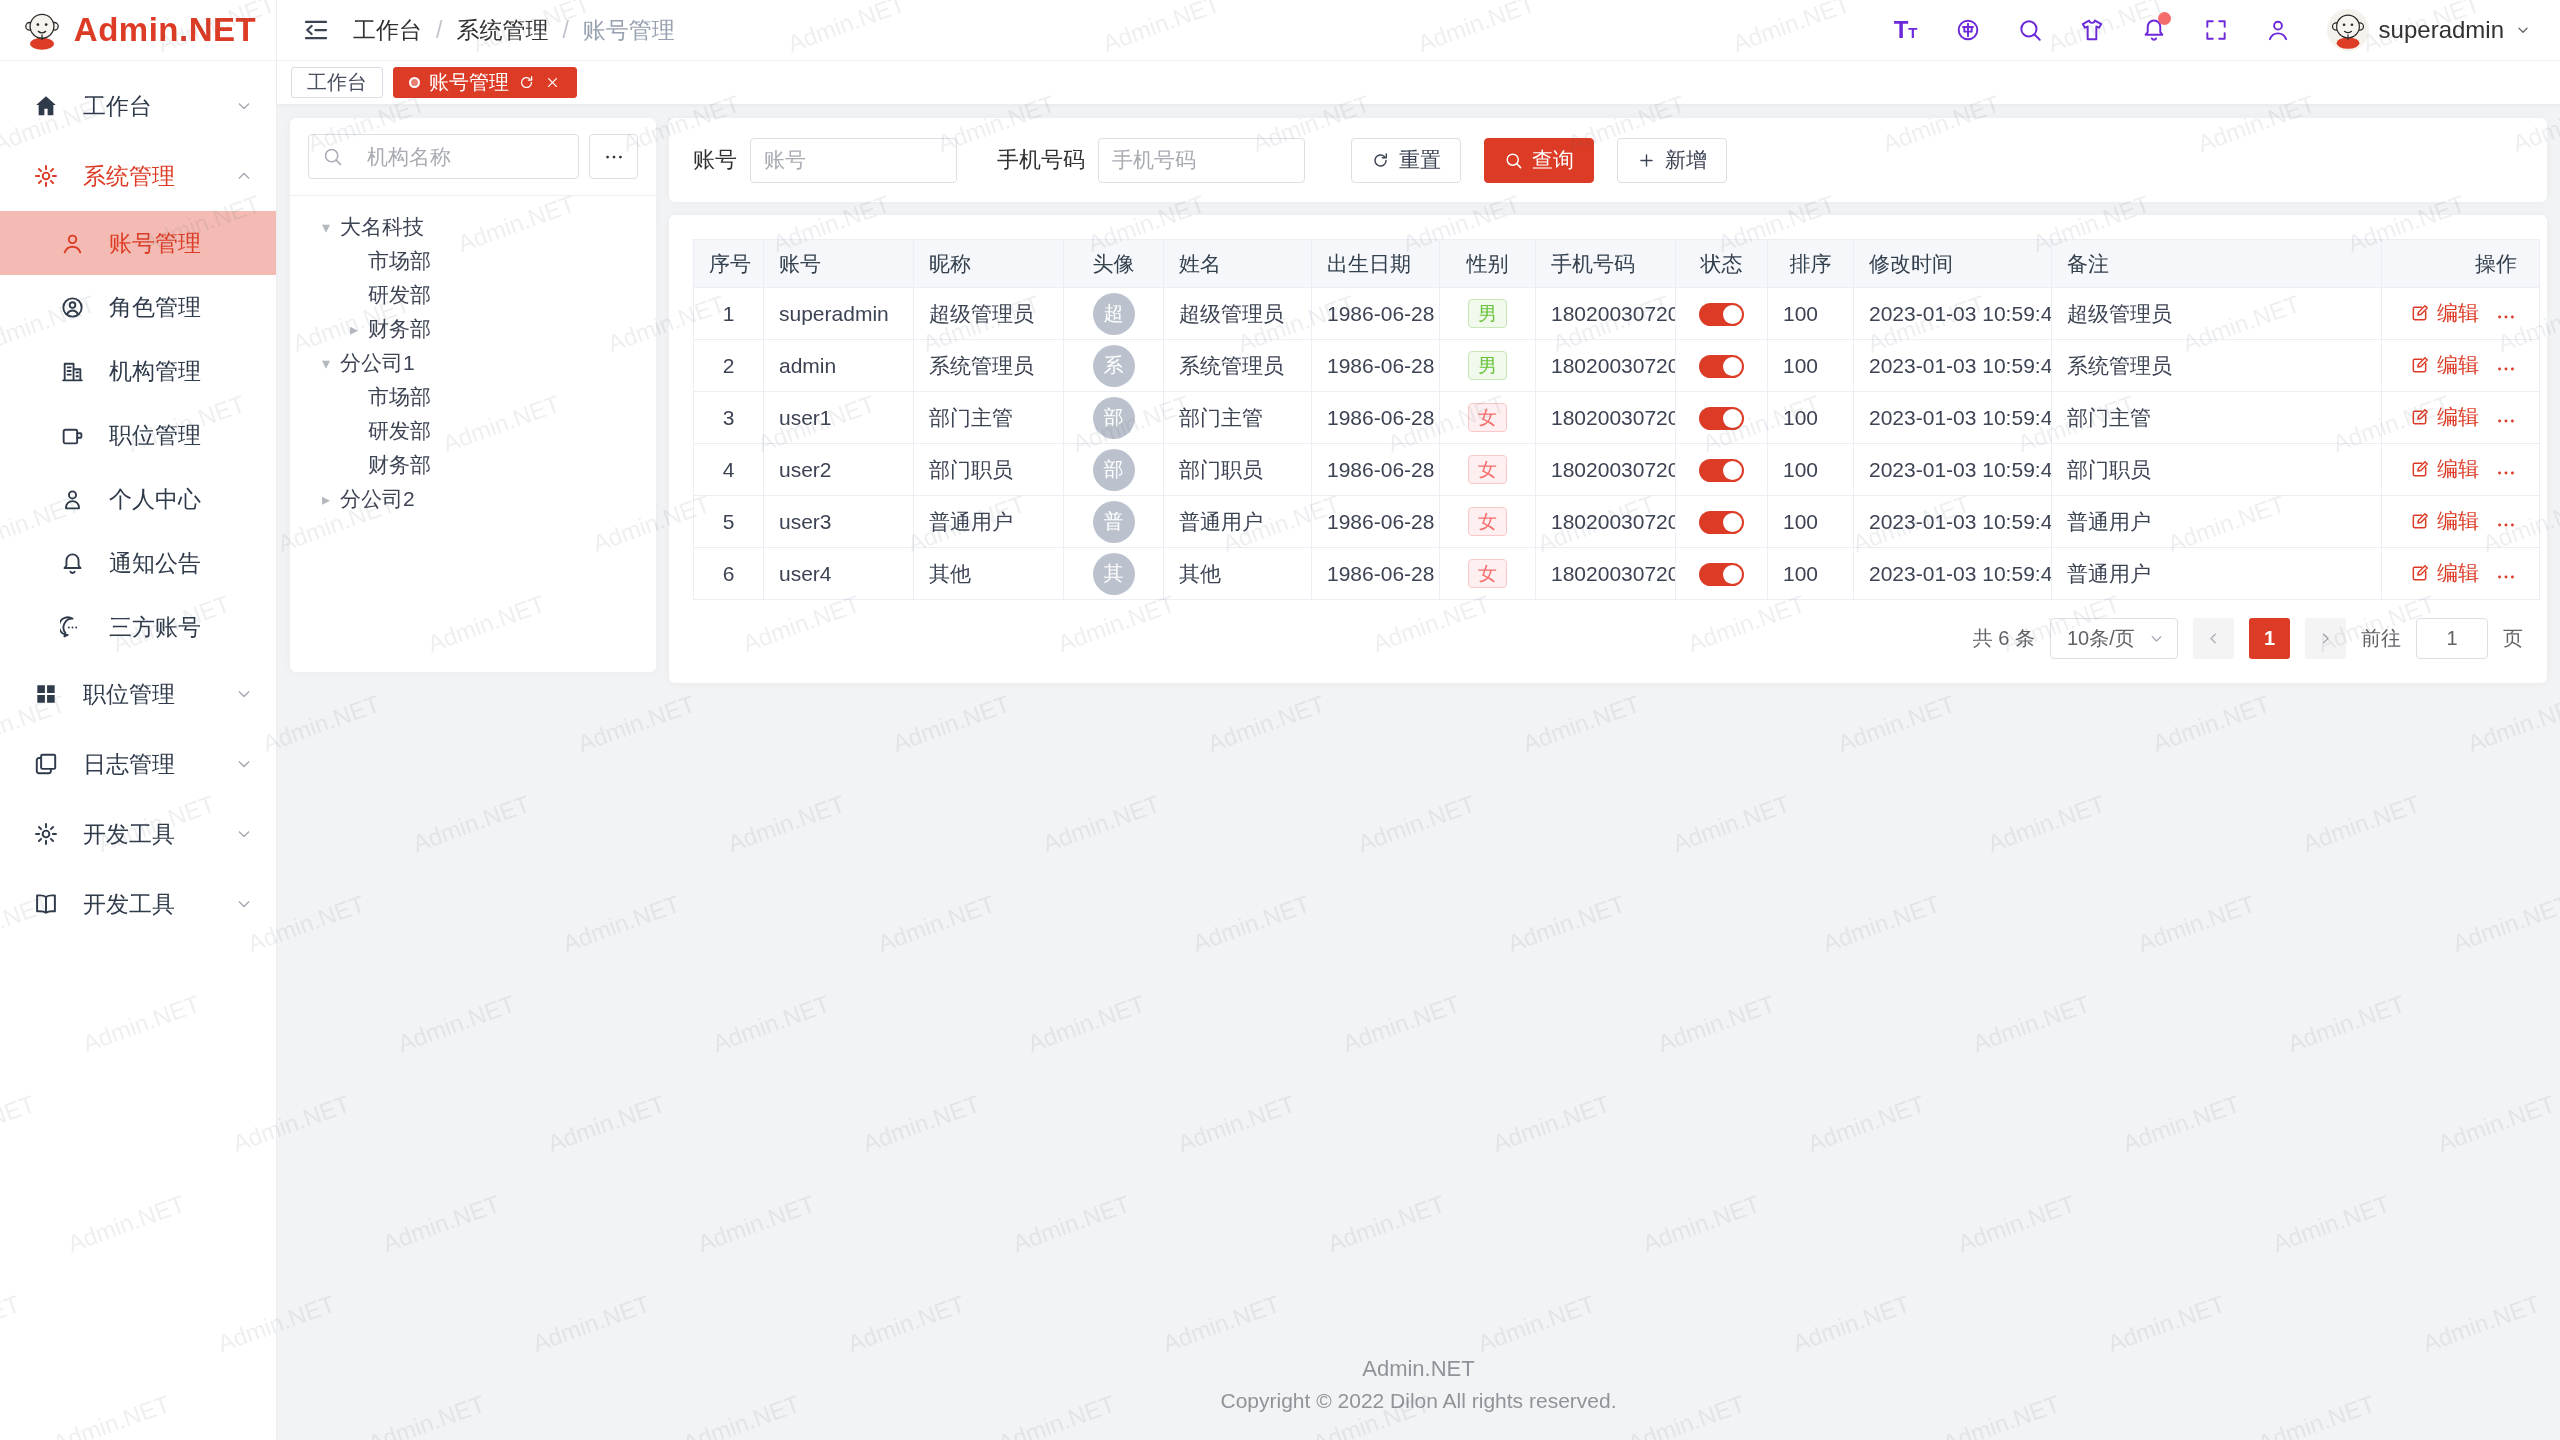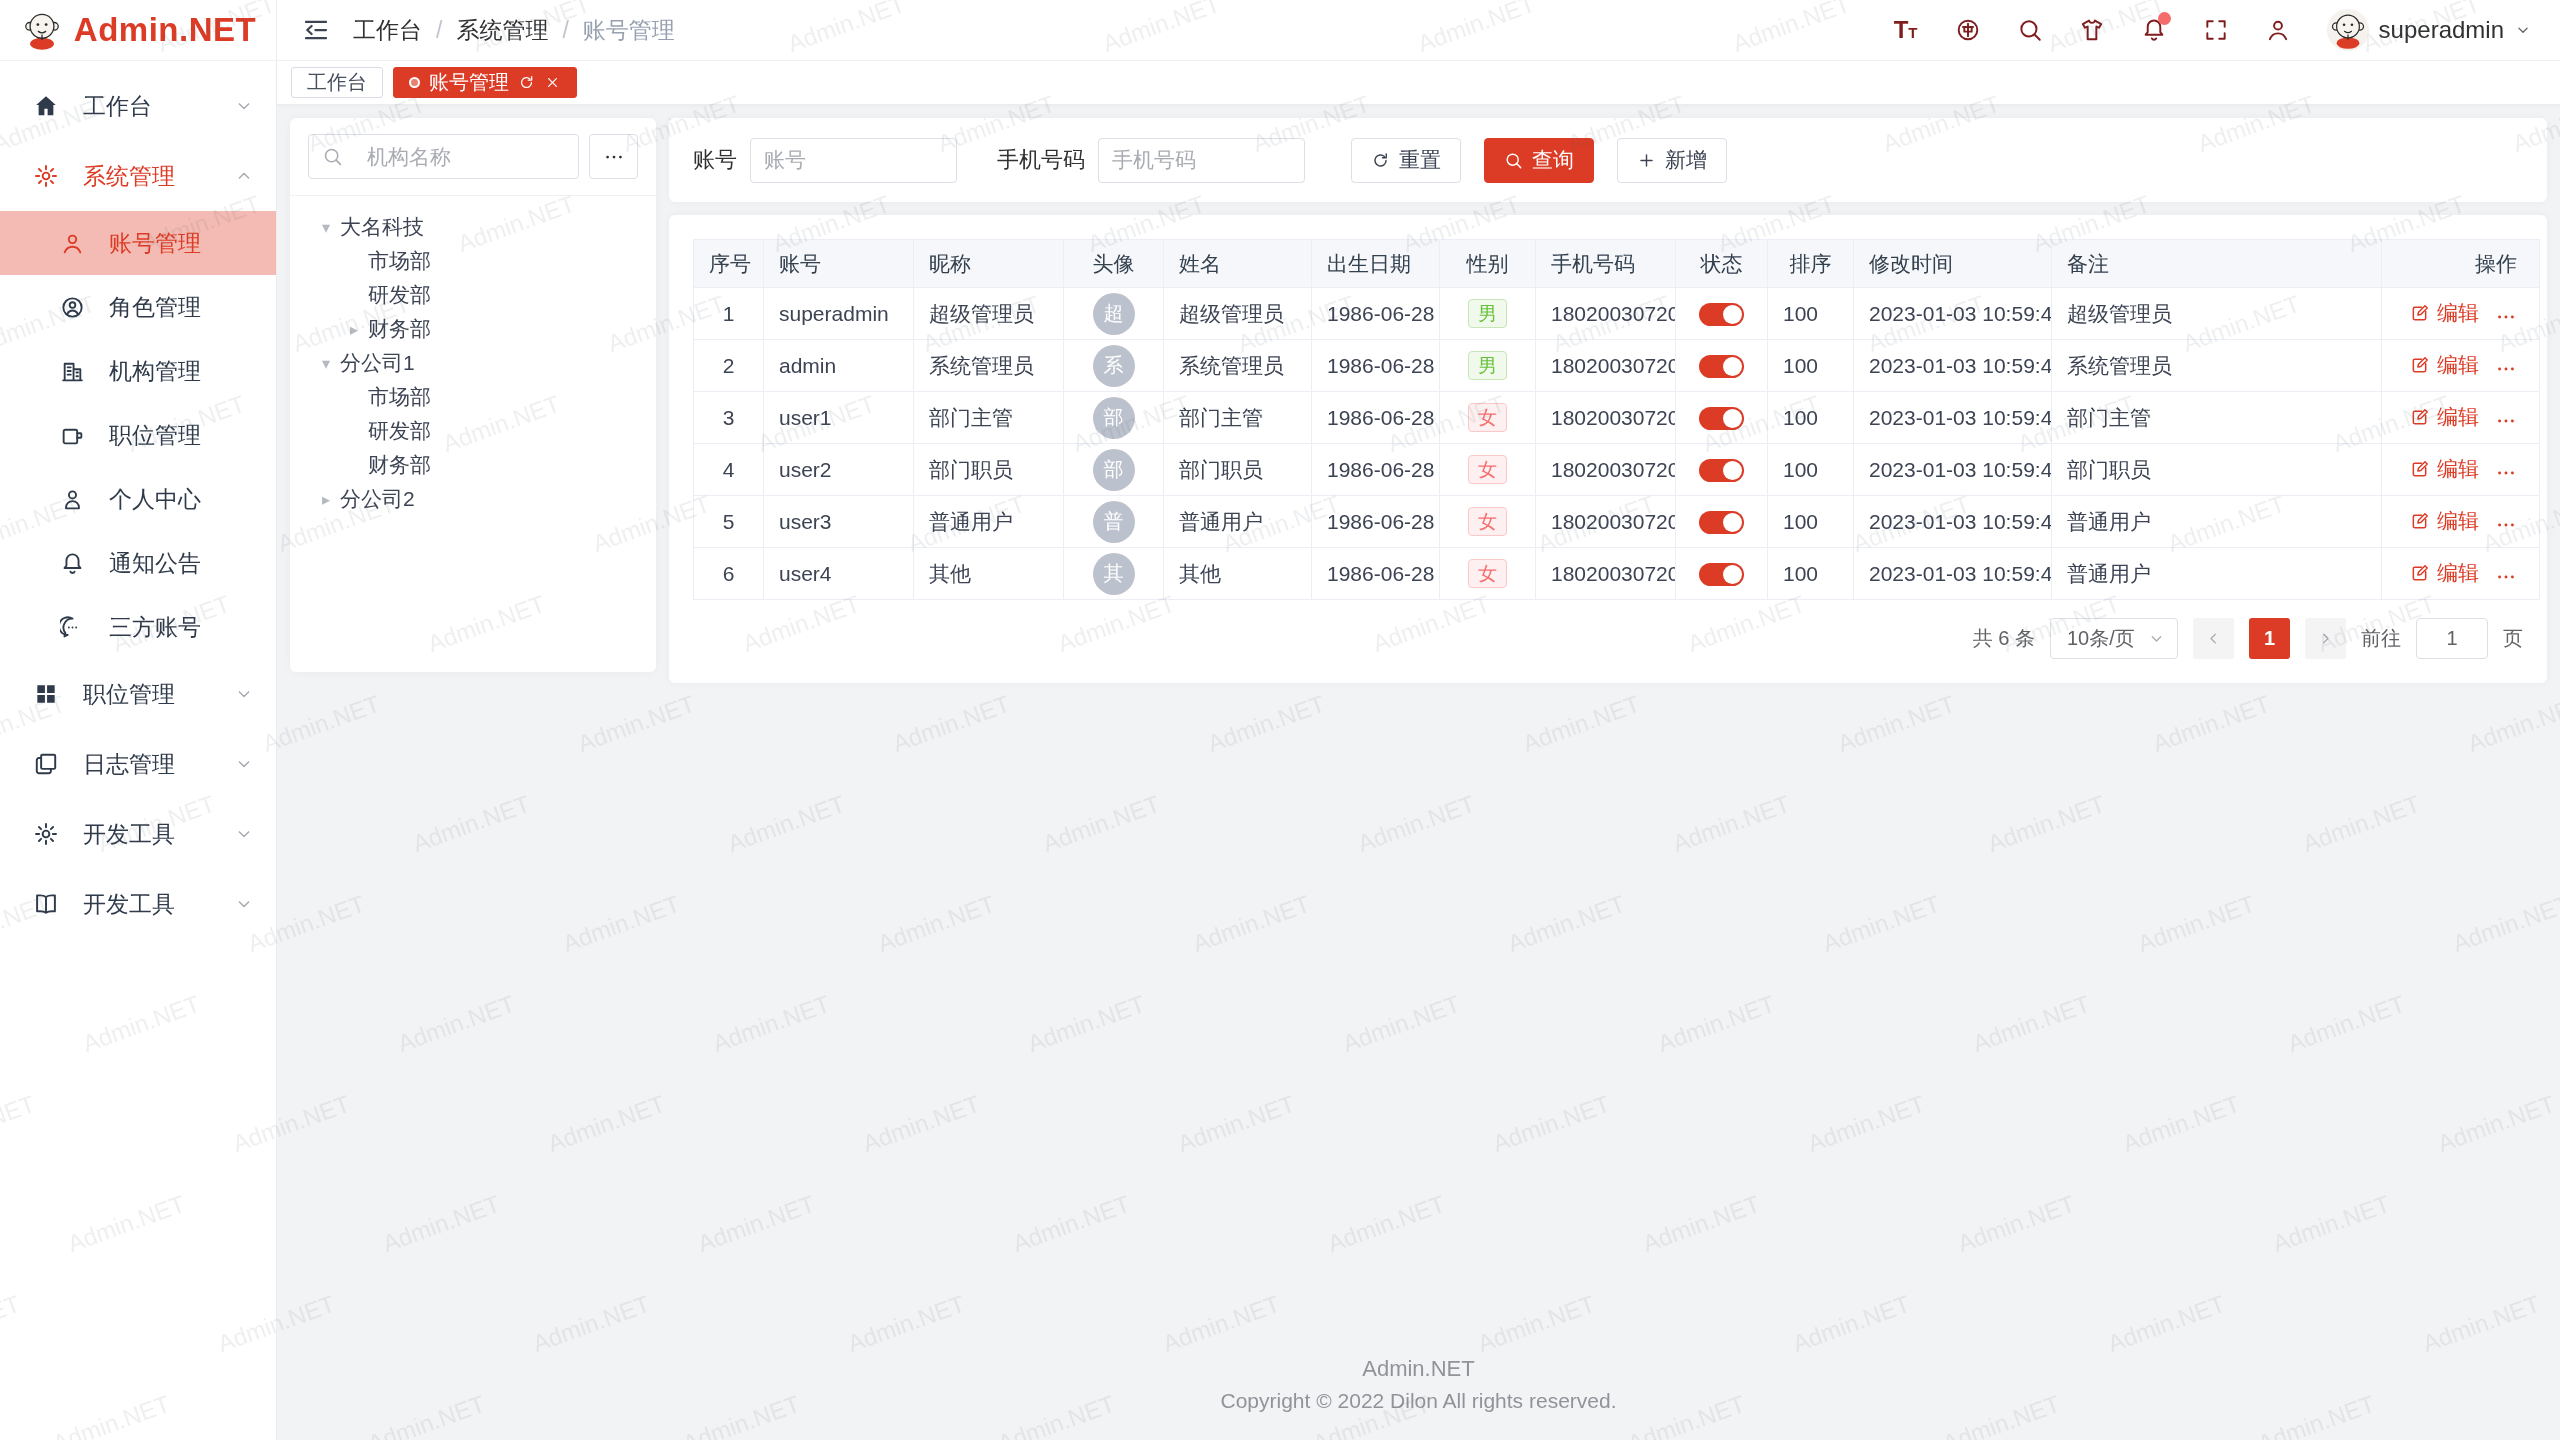--- a/index.html
+++ b/index.html
@@ -25,21 +25,21 @@
 
   
   .main { flex:1; display:flex; flex-direction:column; min-width:0; }
   .topbar { height:61px; background:#fff; display:flex; align-items:center; padding:0 28px 0 24px; border-bottom:1px solid #f0f2f5; }
   .fold { width:30px; height:30px; color:#3c4353; margin-right:22px; cursor:pointer; }
   .breadcrumb { display:flex; align-items:center; font-size:23px; }
   .crumb { color:#303133; }
   .crumb.last { color:#97a0af; }
   .crumb-sep { color:#c0c4cc; margin:0 14px; }
   .top-right { margin-left:auto; display:flex; align-items:center; gap:36px; }
-  .hicon { width:26px; height:26px; color:#7f1d1d; cursor:pointer; position:relative; display:flex; align-items:center; justify-content:center; }
+  .hicon { width:26px; height:26px; color:#6d28d9; cursor:pointer; position:relative; display:flex; align-items:center; justify-content:center; }
   .hicon svg { width:26px; height:26px; }
   .ticon { font-weight:bold; font-size:24px; line-height:1; }
   .ticon small { font-size:15px; font-weight:bold; }
   .bell-dot { position:absolute; top:-5px; right:-4px; width:13px; height:13px; border-radius:50%; background:#f56c6c; }
   .userbox { display:flex; align-items:center; gap:10px; cursor:pointer; }
   .avatar { width:42px; height:42px; border-radius:50%; background:#f5f1ec; overflow:hidden; }
   .username { font-size:24px; color:#303133; }
   .user-chev { width:18px; height:18px; color:#606266; }
 
   

